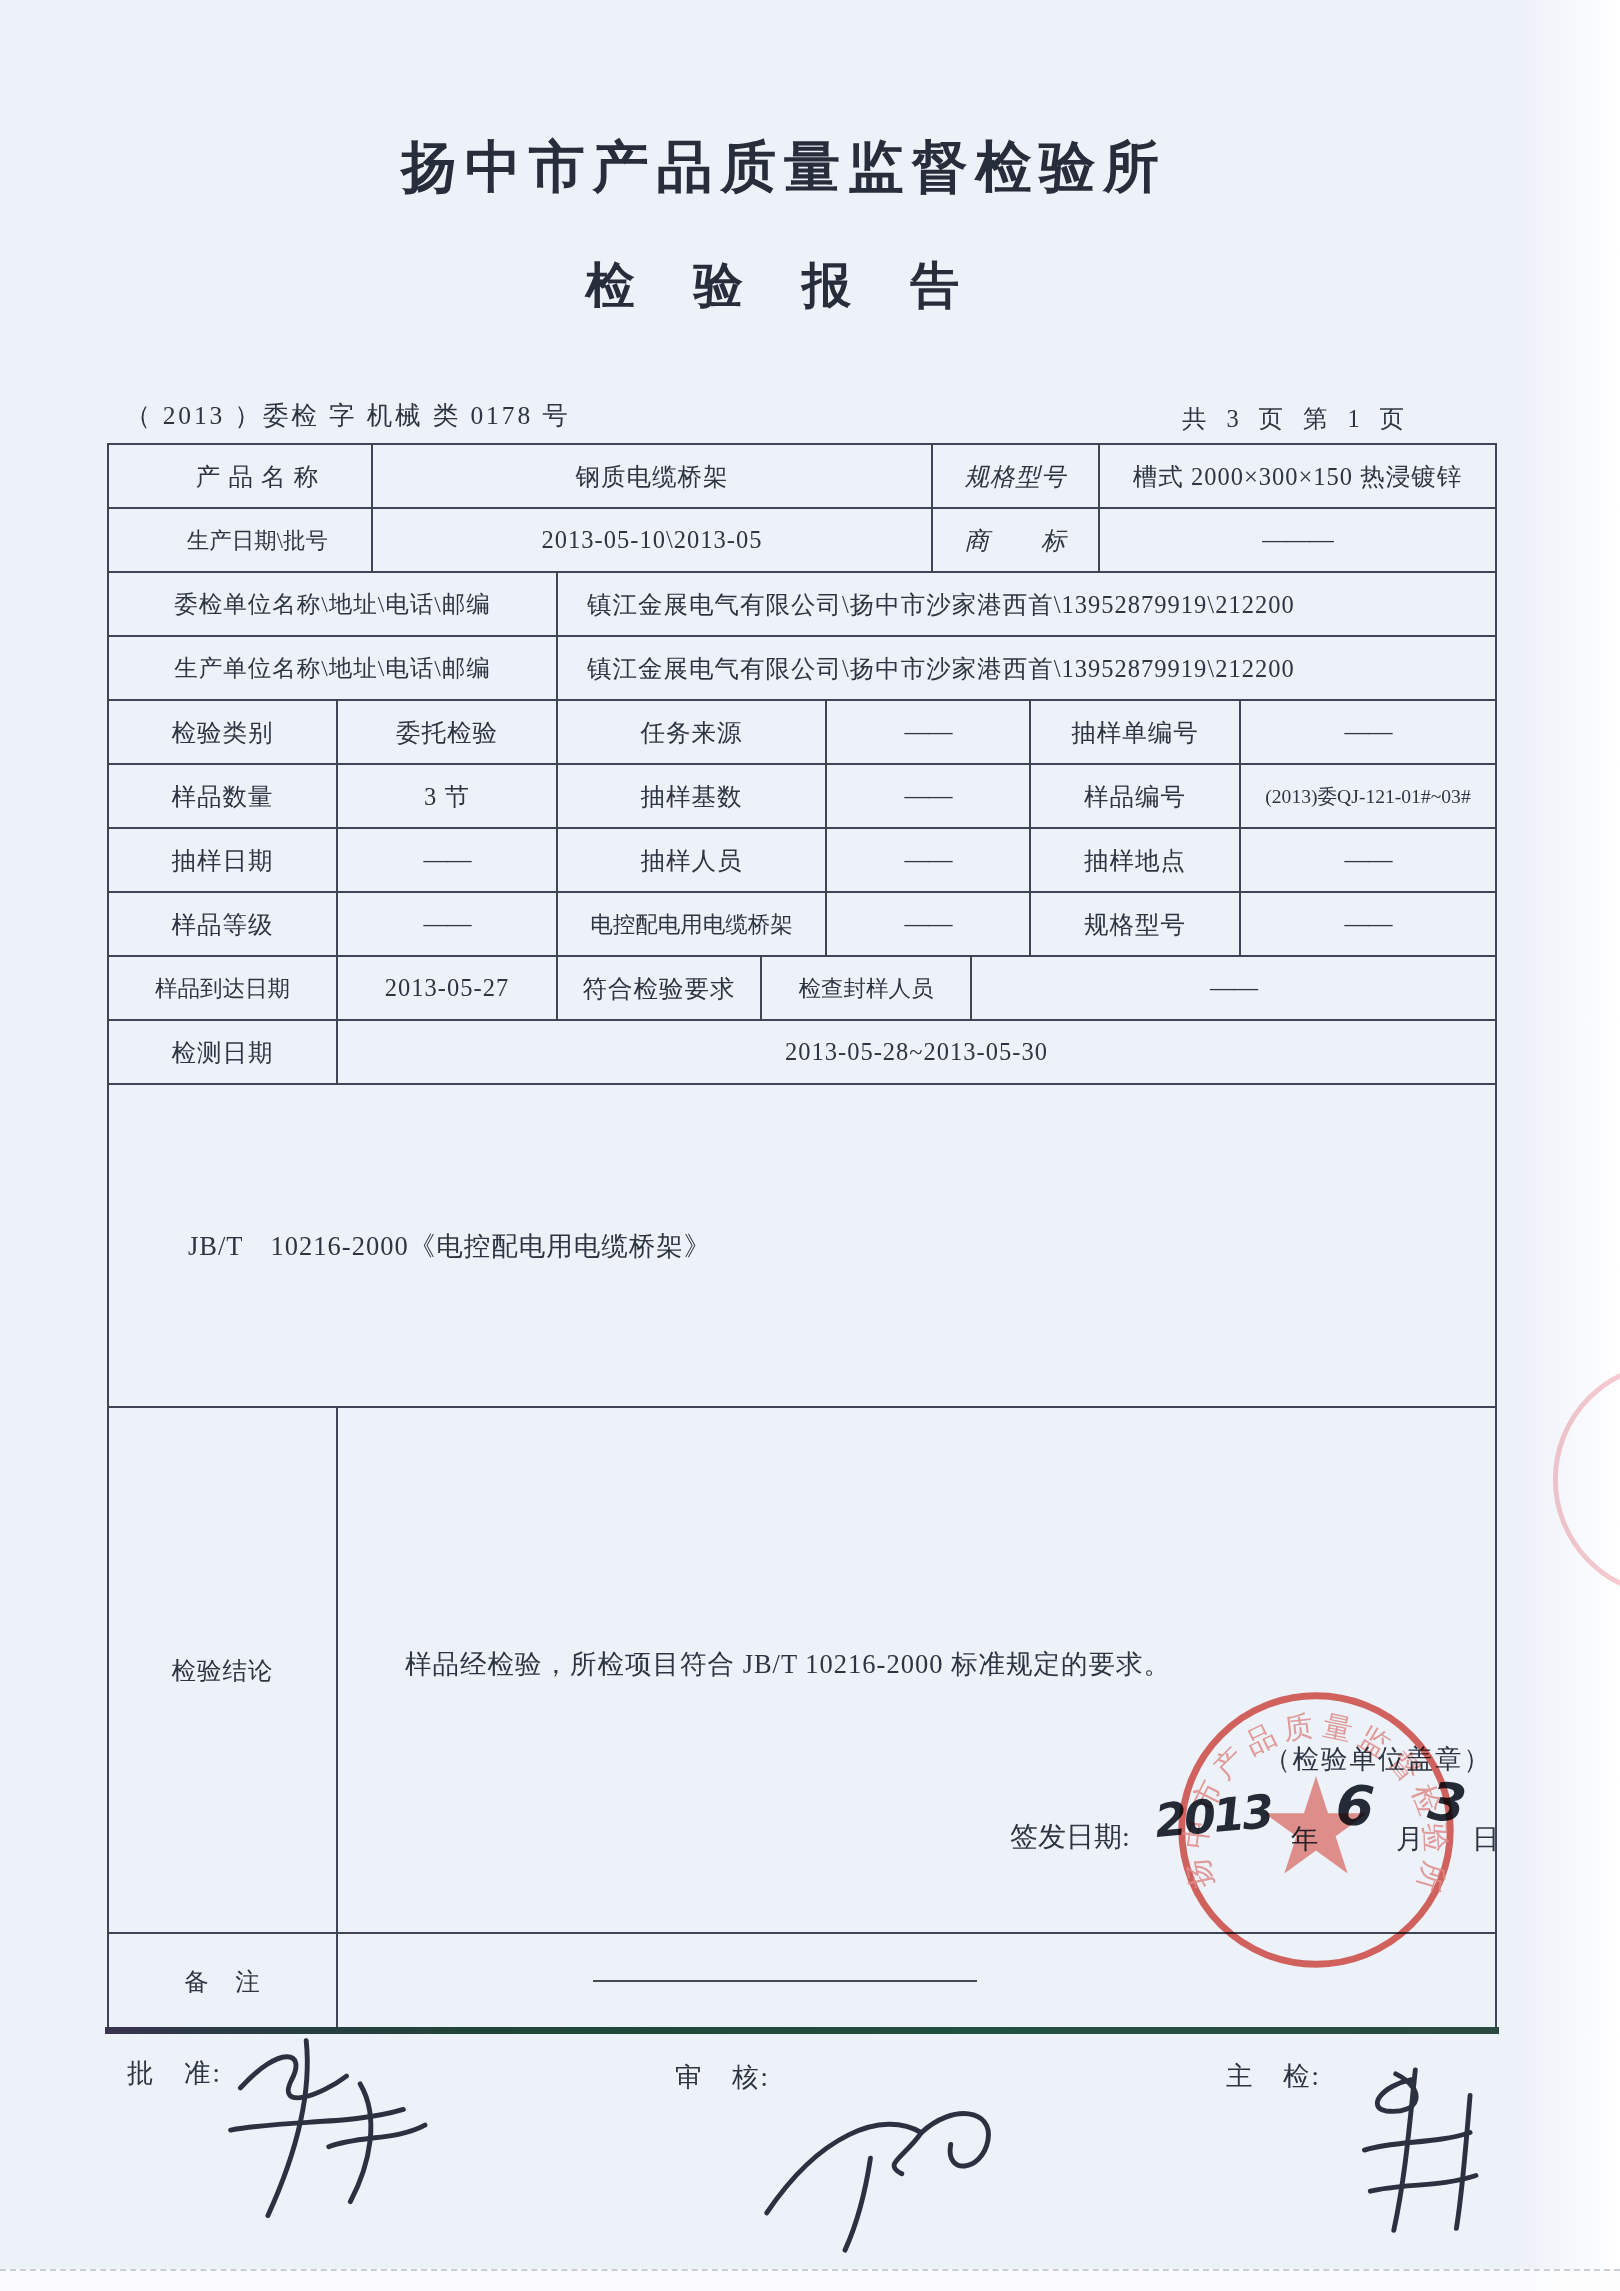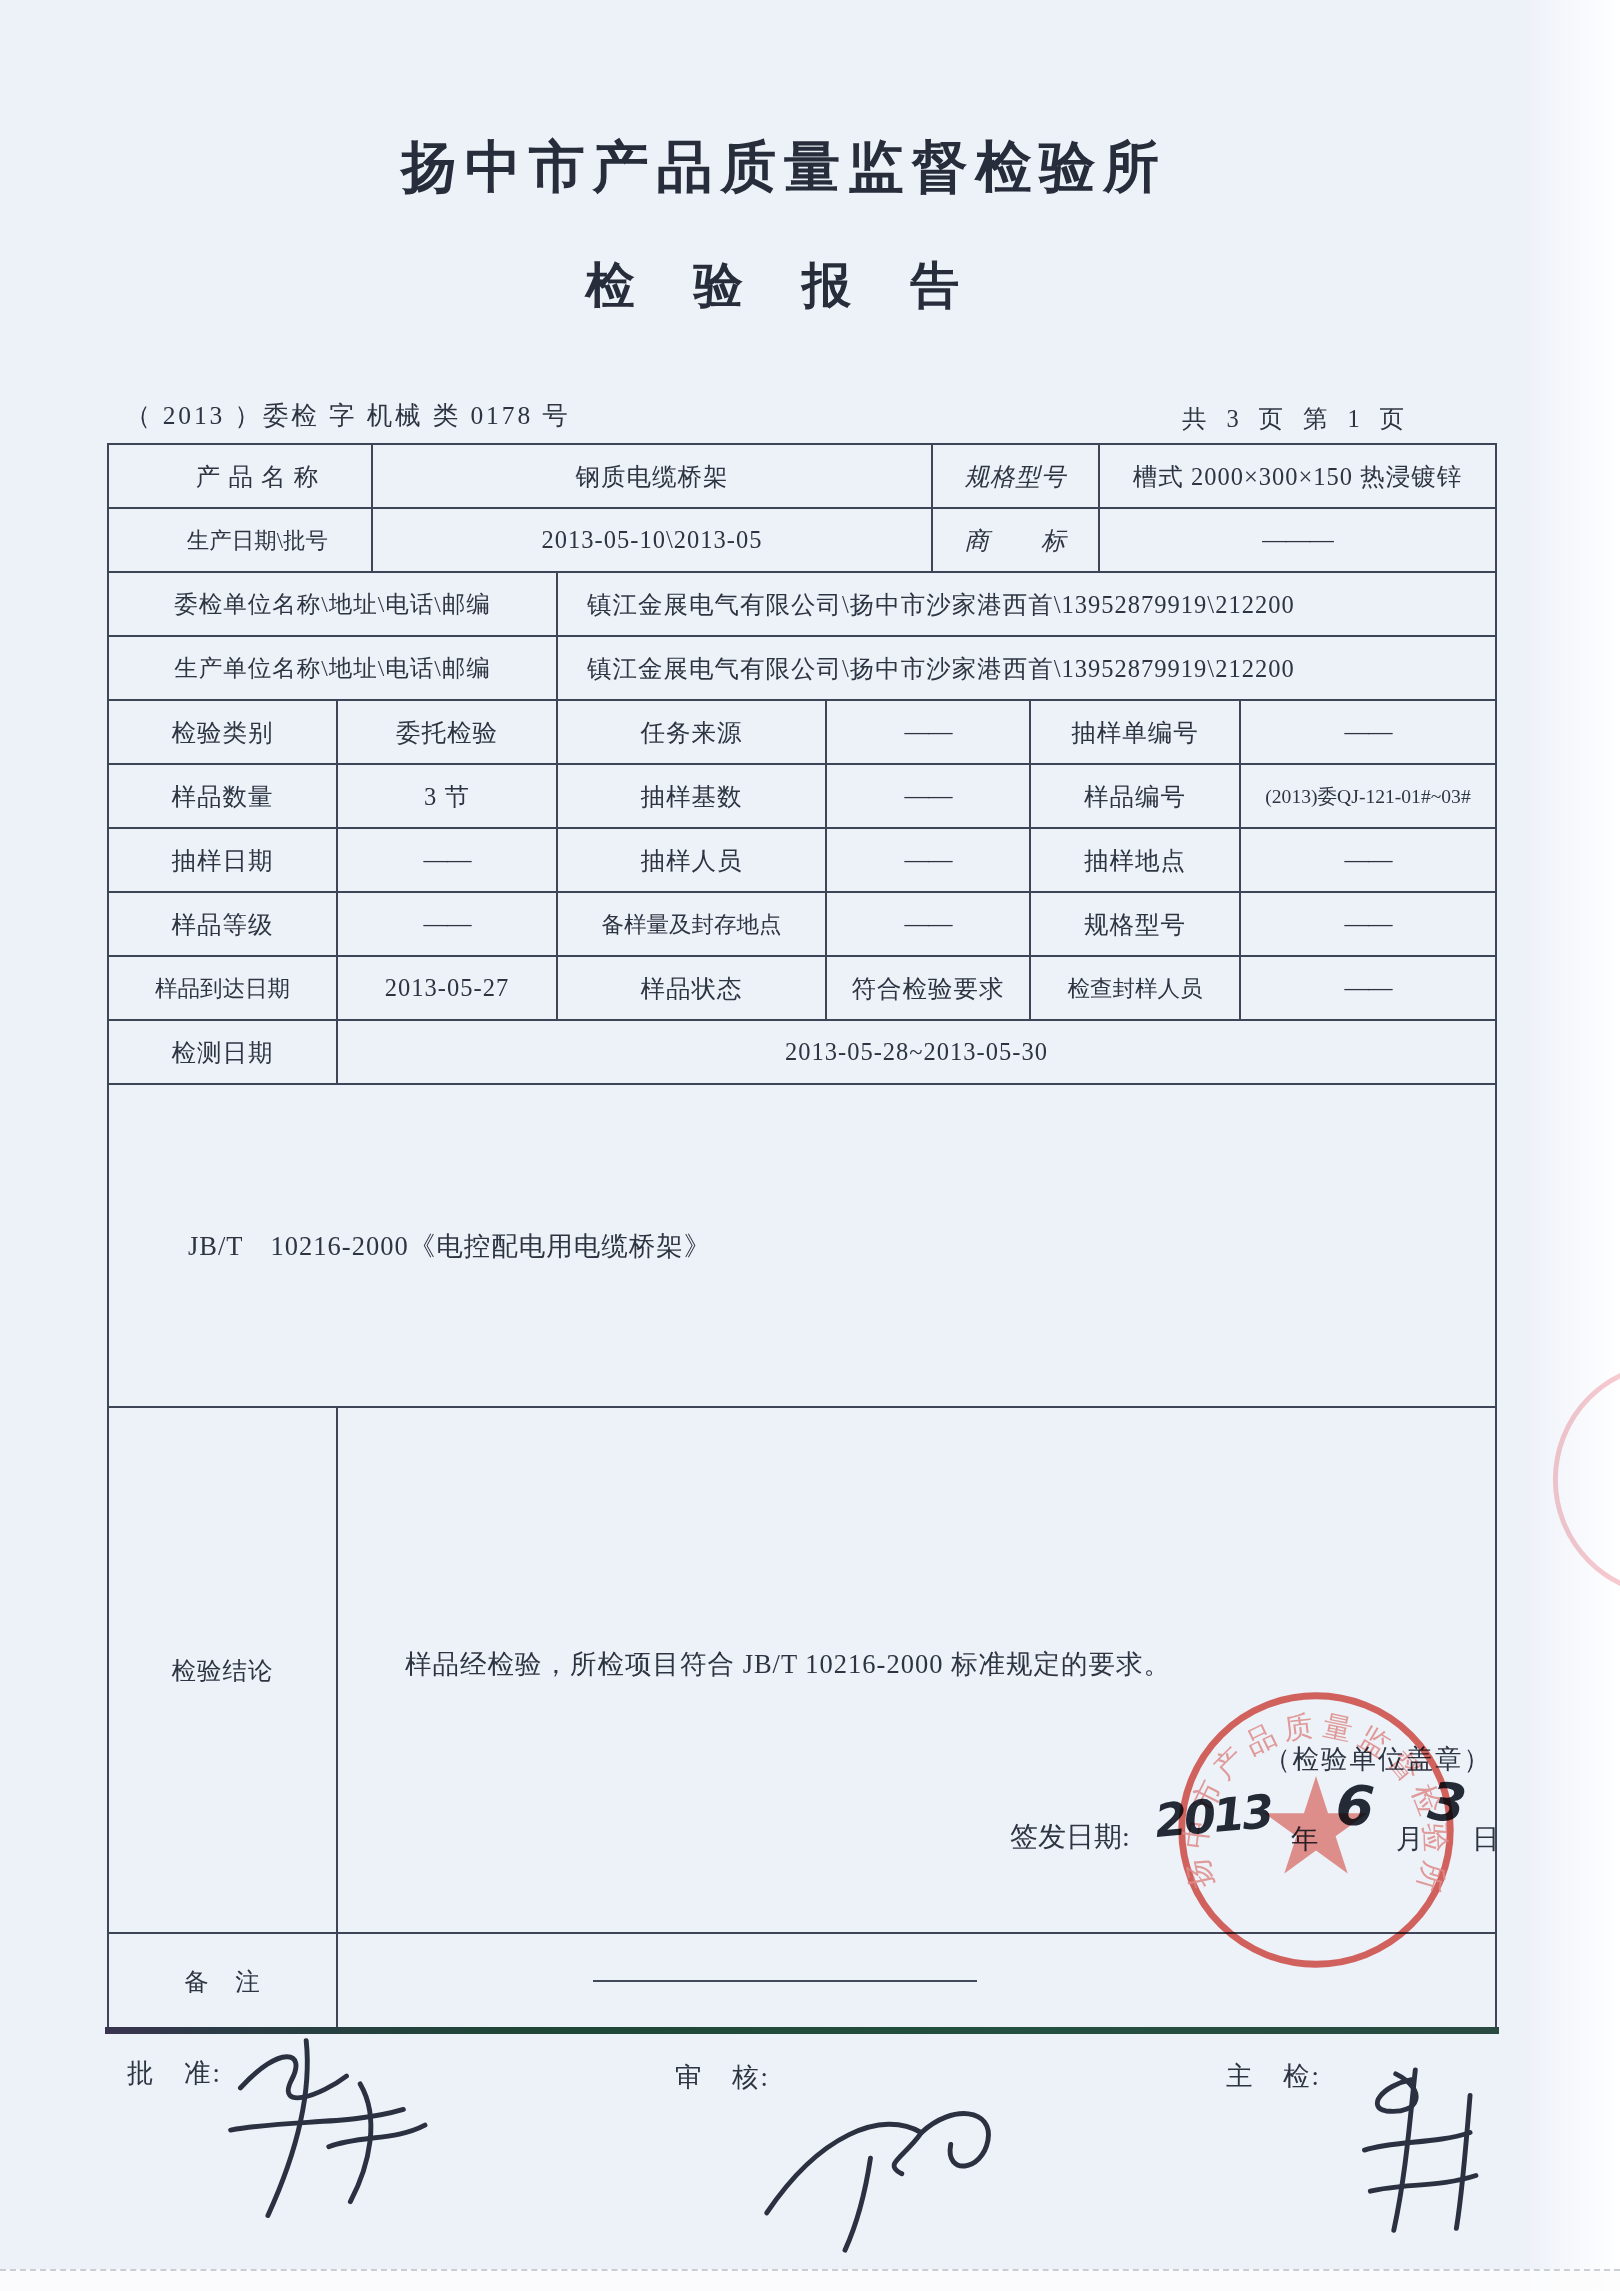--- a/index.html
+++ b/index.html
@@ -115,30 +115,29 @@
       <div class="td cC2 dash">——</div>
       <div class="td cC3">抽样人员</div>
       <div class="td cC4 dash">——</div>
       <div class="td cC5">抽样地点</div>
       <div class="td dash">——</div>
     </div>
 
     <div class="tr h65">
       <div class="td cC1">样品等级</div>
       <div class="td cC2 dash">——</div>
-      <div class="td cC3 small-label">备样量及封存地点</div>
+      <div class="td cC3 small-label">电控配电用电缆桥架</div>
       <div class="td cC4 dash">——</div>
       <div class="td cC5">规格型号</div>
       <div class="td dash">——</div>
     </div>
 
     <div class="tr h65">
       <div class="td cC1 small-label">样品到达日期</div>
       <div class="td cC2">2013-05-27</div>
-      <div class="td cC3">样品状态</div>
       <div class="td cC4">符合检验要求</div>
       <div class="td cC5 small-label">检查封样人员</div>
       <div class="td dash">——</div>
     </div>
 
     <div class="tr h65">
       <div class="td cD1">检测日期</div>
       <div class="td">2013-05-28~2013-05-30</div>
     </div>
 

